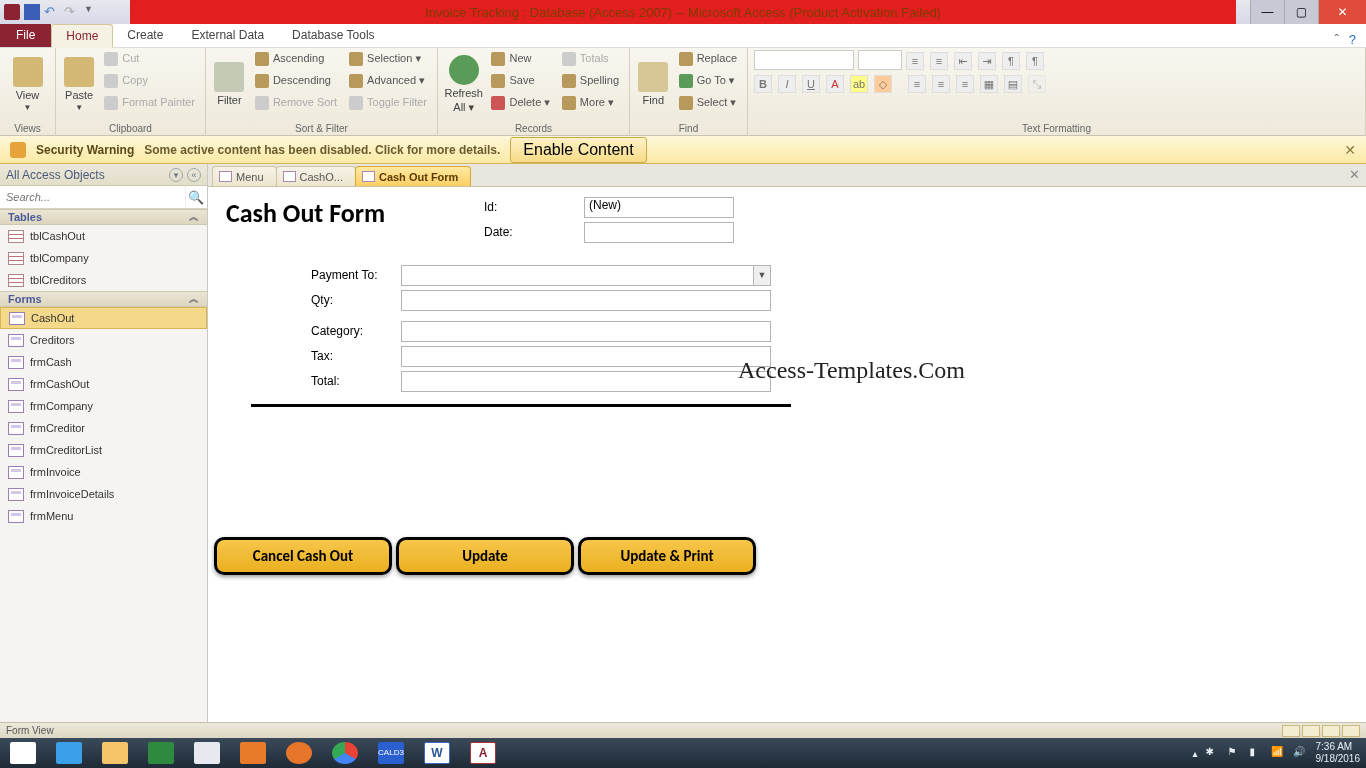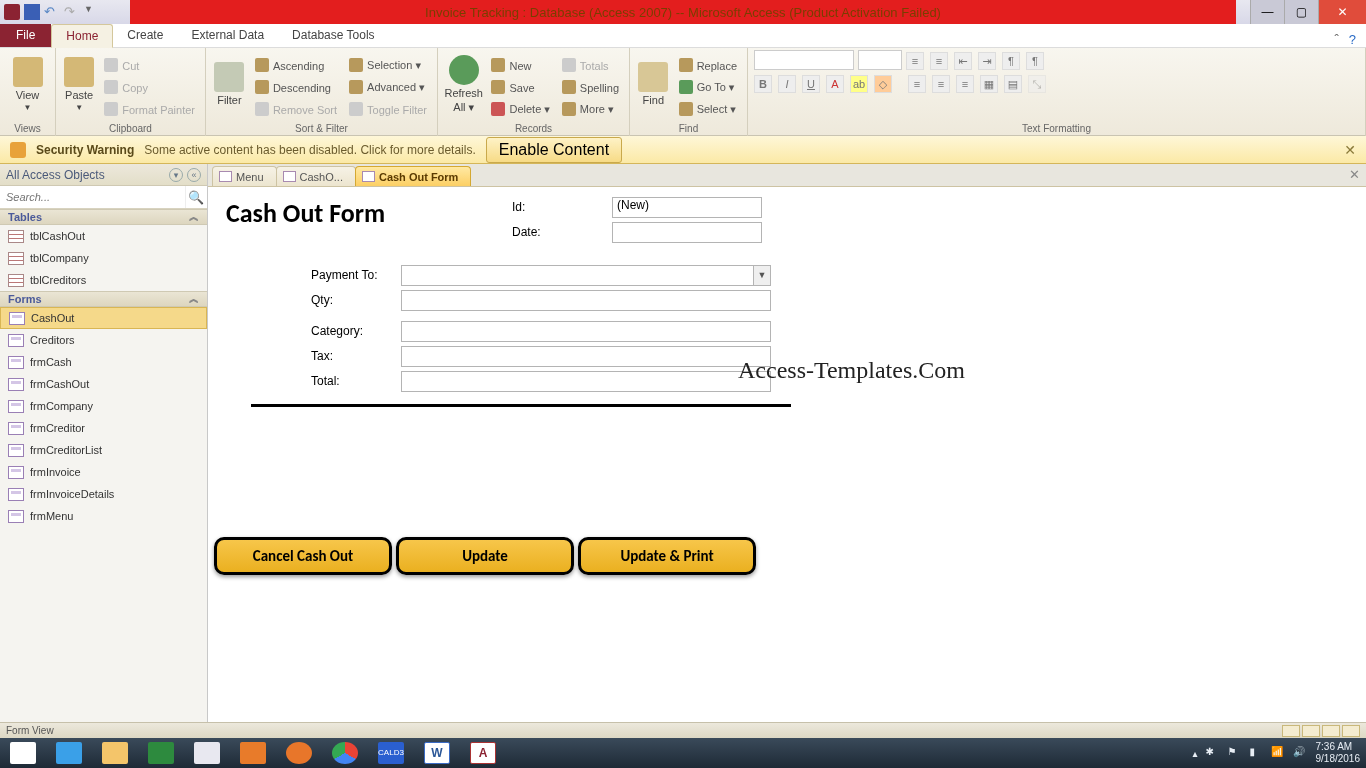--- a/index.html
+++ b/index.html
@@ -24,35 +24,35 @@
 .help-corner { margin-left:auto; display:flex; gap:10px; padding-right:10px; align-items:center; font-size:13px; color:#666; }
 
 
 .ribbon { height: 88px; background:linear-gradient(#f8f6ef,#eee9db); border-bottom:1px solid #c9c4b2; display:flex; }
 .rgroup { border-right:1px solid #d4cfbd; height:88px; display:flex; flex-direction:column; padding:2px 6px 0; }
 .rgroup .body { flex:1; display:flex; align-items:flex-start; gap:4px; }
 .rgroup .label { font-size:10px; color:#666; text-align:center; padding-bottom:2px; }
 .bigbtn { display:flex; flex-direction:column; align-items:center; justify-content:center; width:44px; height:68px; cursor:pointer; font-size:11px; color:#444; gap:2px; border-radius:3px; }
 .bigbtn .ico { width:30px; height:30px; background:#d4b876; border-radius:3px; }
 .smallcol { display:flex; flex-direction:column; gap:2px; padding-top:2px; }
-.smallrow { display:flex; align-items:flex-end; gap:4px; font-size:11px; color:#555; height:20px; cursor:pointer; padding:0 4px; white-space:nowrap; }
+.smallrow { display:flex; align-items:flex-start; gap:4px; font-size:11px; color:#555; height:20px; cursor:pointer; padding:0 4px; white-space:nowrap; }
 .smallrow .si { width:14px; height:14px; background:#b7995c; display:inline-block; border-radius:2px; }
 .smallrow.disabled { color:#aaa; }
 .smallrow.disabled .si { background:#ccc; }
 .fontcombo { width:100px; height:20px; border:1px solid #ccc; background:#fff; font-size:11px; }
 .fontcombo.small { width:44px; }
 .tfmt-icons { display:flex; flex-wrap:wrap; width:240px; gap:3px 6px; padding-top:2px; }
 .tfmt-icons span { width:18px; height:18px; background:#eee; border:1px solid #ddd; display:inline-block; cursor:pointer; font-size:11px; text-align:center; line-height:16px; color:#777; }
 .tfmt-icons span.disabled { opacity:.5; }
 
 
 .secbar { height:28px; background:linear-gradient(#fef7d8,#fbe9a6); border-bottom:1px solid #d4b65a; display:flex; align-items:center; padding:0 10px; font-size:12px; gap:10px; }
 .secbar .shield { width:16px; height:16px; background:#e8a23a; border-radius:3px; position:relative; }
 .secbar .sw { font-weight:bold; color:#5a4a1a; }
-.secbar .msg { color:#6b5c2e; }
+.secbar .msg { color:#6b5c2e;font-weight:bold; }
 .secbar .enable { background:linear-gradient(#fef2c6,#f7db86); border:1px solid #c9a94c; border-radius:3px; padding:3px 12px; cursor:pointer; font-size:16px; }
 .secbar .closex { margin-left:auto; color:#8a7a3a; cursor:pointer; font-size:14px; }
 
 
 .main { display:flex; height: calc(768px - 24px - 24px - 88px - 28px - 16px - 30px); }
 .navpane { width:208px; border-right:1px solid #c8c8c8; background:#f5f4f0; display:flex; flex-direction:column; }
 .nav-header { height:22px; background:linear-gradient(#ece8dc,#e3dec8); border-bottom:1px solid #cfc9b3; display:flex; align-items:center; padding:0 6px; font-size:12px; color:#4b5a7a; }
 .nav-header .exp { margin-left:auto; display:flex; gap:4px; }
 .nav-header .circ { width:14px; height:14px; border:1px solid #9aa; border-radius:50%; display:inline-block; font-size:9px; text-align:center; line-height:12px; color:#678; }
 .nav-search { display:flex; border-bottom:1px solid #d8d3c0; }
@@ -398,21 +398,21 @@
         </div>
       <div class="doctab active">
           <span class="tico"></span>
           <span>Cash Out Form</span>
         </div>
       <span class="closex">✕</span>
     </div>
     <div class="formcanvas">
       <div class="form-title">Cash Out Form</div>
 
-      <div class="fgrid" style="left:304px; top:10px;">
+      <div class="fgrid" style="left:276px; top:10px;">
         <div class="frow">
             <label>Id:</label>
             <div class="fld" style="width:150px;"><span>(New)</span></div>
           </div>
         <div class="frow">
             <label>Date:</label>
             <input class="fld" style="width: 150px;">
           </div>
       </div>
 

